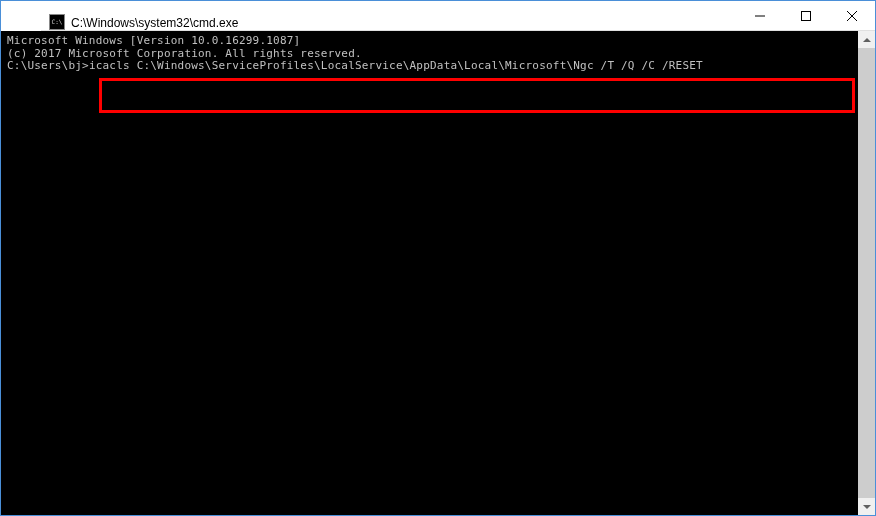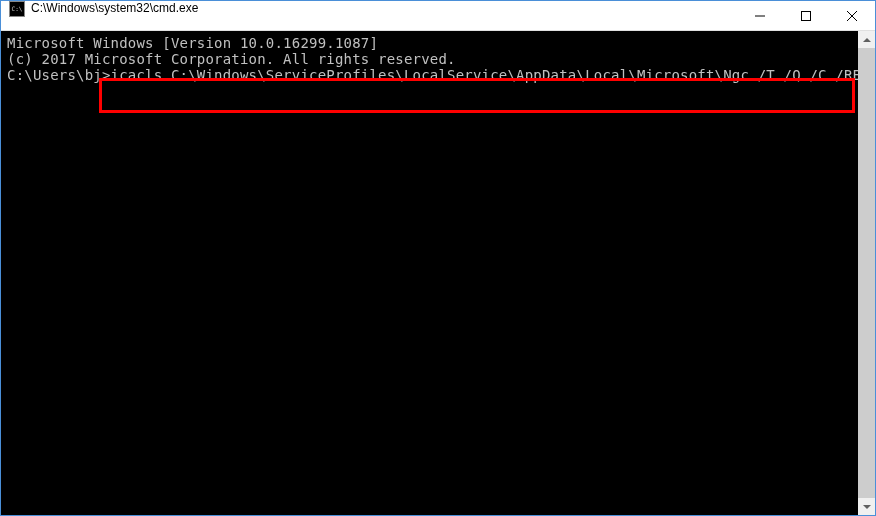--- a/index.html
+++ b/index.html
@@ -22,22 +22,23 @@
       background: #ffffff;
       border: 1px solid #4a8fd8;
       display: flex;
       flex-direction: column;
     }
     
     .titlebar {
       height: 30px;
       background: #ffffff;
       display: flex;
-      align-items: flex-start;
+      align-items: flex-end;
       border-bottom: 1px solid #e0e0e0;
+      margin-left: 40px;
     }
     
     .titlebar-icon {
       width: 16px;
       height: 16px;
       margin-left: 8px;
       margin-right: 6px;
       background: #000000;
       border: 1px solid #888;
       position: relative;
@@ -83,21 +84,21 @@
     .console-area {
       flex: 1;
       background: #000000;
       position: relative;
       overflow: hidden;
     }
     
     .console-content {
       padding: 4px 6px;
       font-family: Consolas, "Lucida Console", monospace;
-      font-size: 14px;
+      font-size: 11px;
       color: #c0c0c0;
       white-space: pre;
       line-height: 1.15;
       letter-spacing: 0.2px;
     }
     
     .scrollbar-track {
       position: absolute;
       right: 0;
       top: 0;

